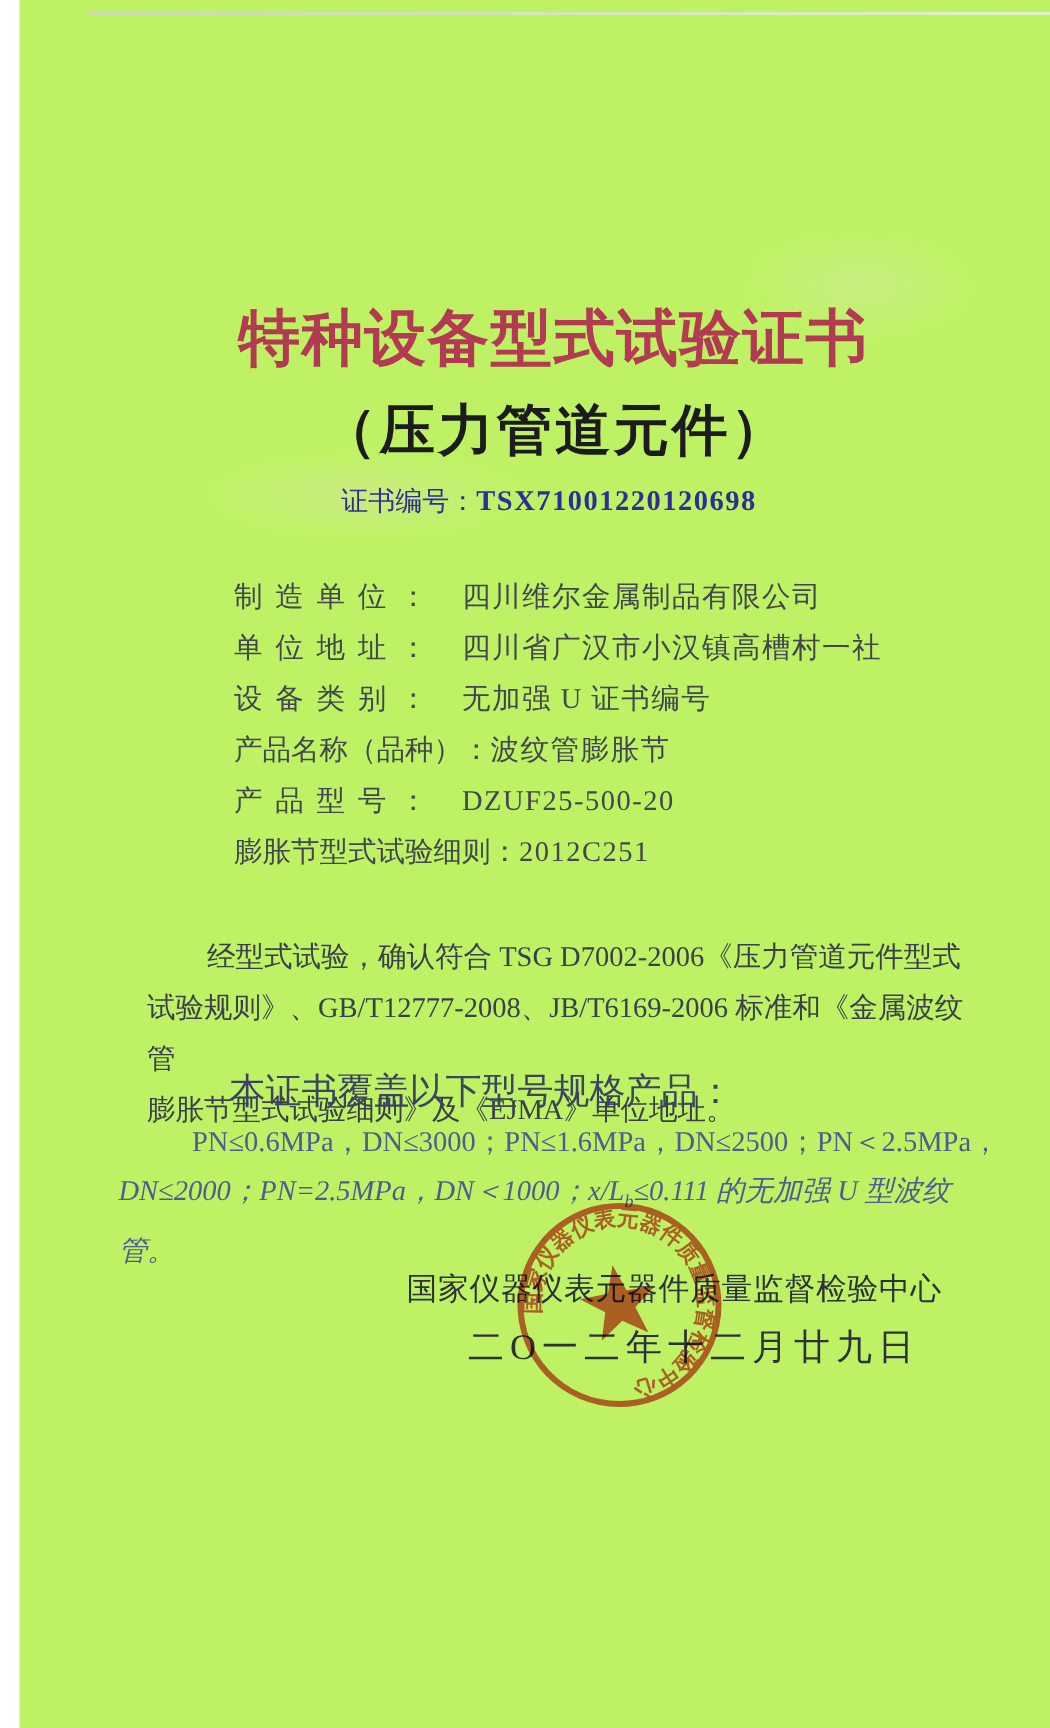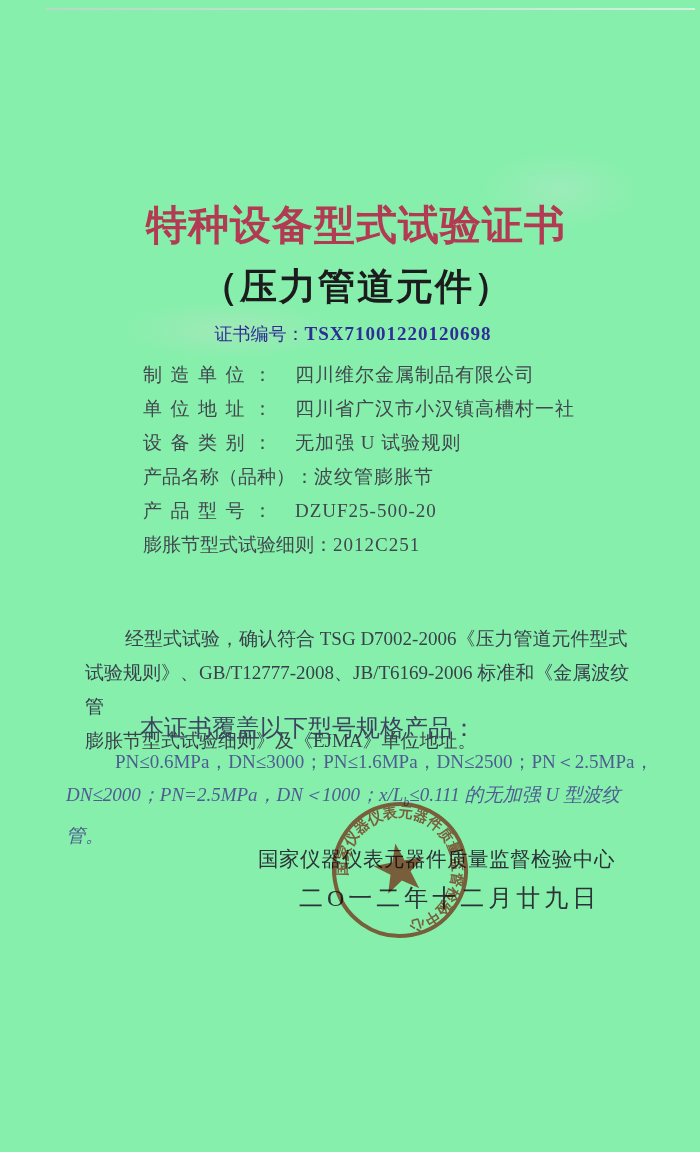--- a/index.html
+++ b/index.html
@@ -2,21 +2,21 @@
 <html><head>
 <meta charset="utf-8">
 <style>
   html,body{margin:0;padding:0;}
   body{
     width:700px;height:1152px;
     background:#ffffff;
     font-family:"Liberation Serif","DejaVu Serif",serif;
     position:relative;overflow:hidden;
   }
-  .page{position:absolute;inset:0;background:#86efac;}
+  .page{position:absolute;inset:0;background:#bef264;margin-left:13px;}
   .scan-edge{position:absolute;top:8px;left:45px;width:650px;height:2px;
     background:linear-gradient(to right,#cfcfcf,#e3e3e3 60%,#f2f2f2);opacity:.7;}
   .smudge{position:absolute;border-radius:50%;pointer-events:none;}
   .smudge.a{top:300px;left:120px;width:220px;height:60px;
     background:radial-gradient(ellipse at center,rgba(240,215,215,.25),transparent 70%);}
   .smudge.b{top:150px;left:480px;width:160px;height:80px;
     background:radial-gradient(ellipse at center,rgba(235,225,230,.22),transparent 70%);}
 
   .doc-title{
     position:absolute;top:198px;left:0;width:700px;
@@ -30,21 +30,21 @@
     font-size:37px;font-weight:bold;letter-spacing:2px;
     color:#1c1c1e;
   }
   .cert-line{
     position:absolute;top:322px;left:0;width:700px;
     text-align:center;padding-left:6px;box-sizing:border-box;
     font-size:18px;color:#2e2e96;
   }
   .cert-line .cert-no{font-weight:bold;font-size:19px;letter-spacing:1px;text-align:right;}
 
-  .fields{position:absolute;top:362px;left:143px;width:500px;}
+  .fields{position:absolute;top:386px;left:143px;width:500px;}
   .field-row{display:flex;height:34px;line-height:26px;
     font-size:19px;color:#42464e;}
   .flabel{display:inline-block;min-width:152px;white-space:nowrap;}
   .flabel.spread{letter-spacing:8.5px;}
   .fvalue{white-space:nowrap;letter-spacing:1px;}
 
   .body-para{
     position:absolute;top:622px;left:85px;width:545px;
     font-size:19px;line-height:34px;color:#3a3f4b;
   }
@@ -93,21 +93,21 @@
     <div class="field-row">
       <span class="flabel spread">制造单位：</span>
       <span class="fvalue">四川维尔金属制品有限公司</span>
     </div>
     <div class="field-row">
       <span class="flabel spread">单位地址：</span>
       <span class="fvalue">四川省广汉市小汉镇高槽村一社</span>
     </div>
     <div class="field-row">
       <span class="flabel spread">设备类别：</span>
-      <span class="fvalue">无加强 U 试验规则</span>
+      <span class="fvalue">无加强 U 证书编号</span>
     </div>
     <div class="field-row">
       <span class="flabel">产品名称（品种）：</span>
       <span class="fvalue">波纹管膨胀节</span>
     </div>
     <div class="field-row">
       <span class="flabel spread">产品型号：</span>
       <span class="fvalue">DZUF25-500-20</span>
     </div>
     <div class="field-row">

